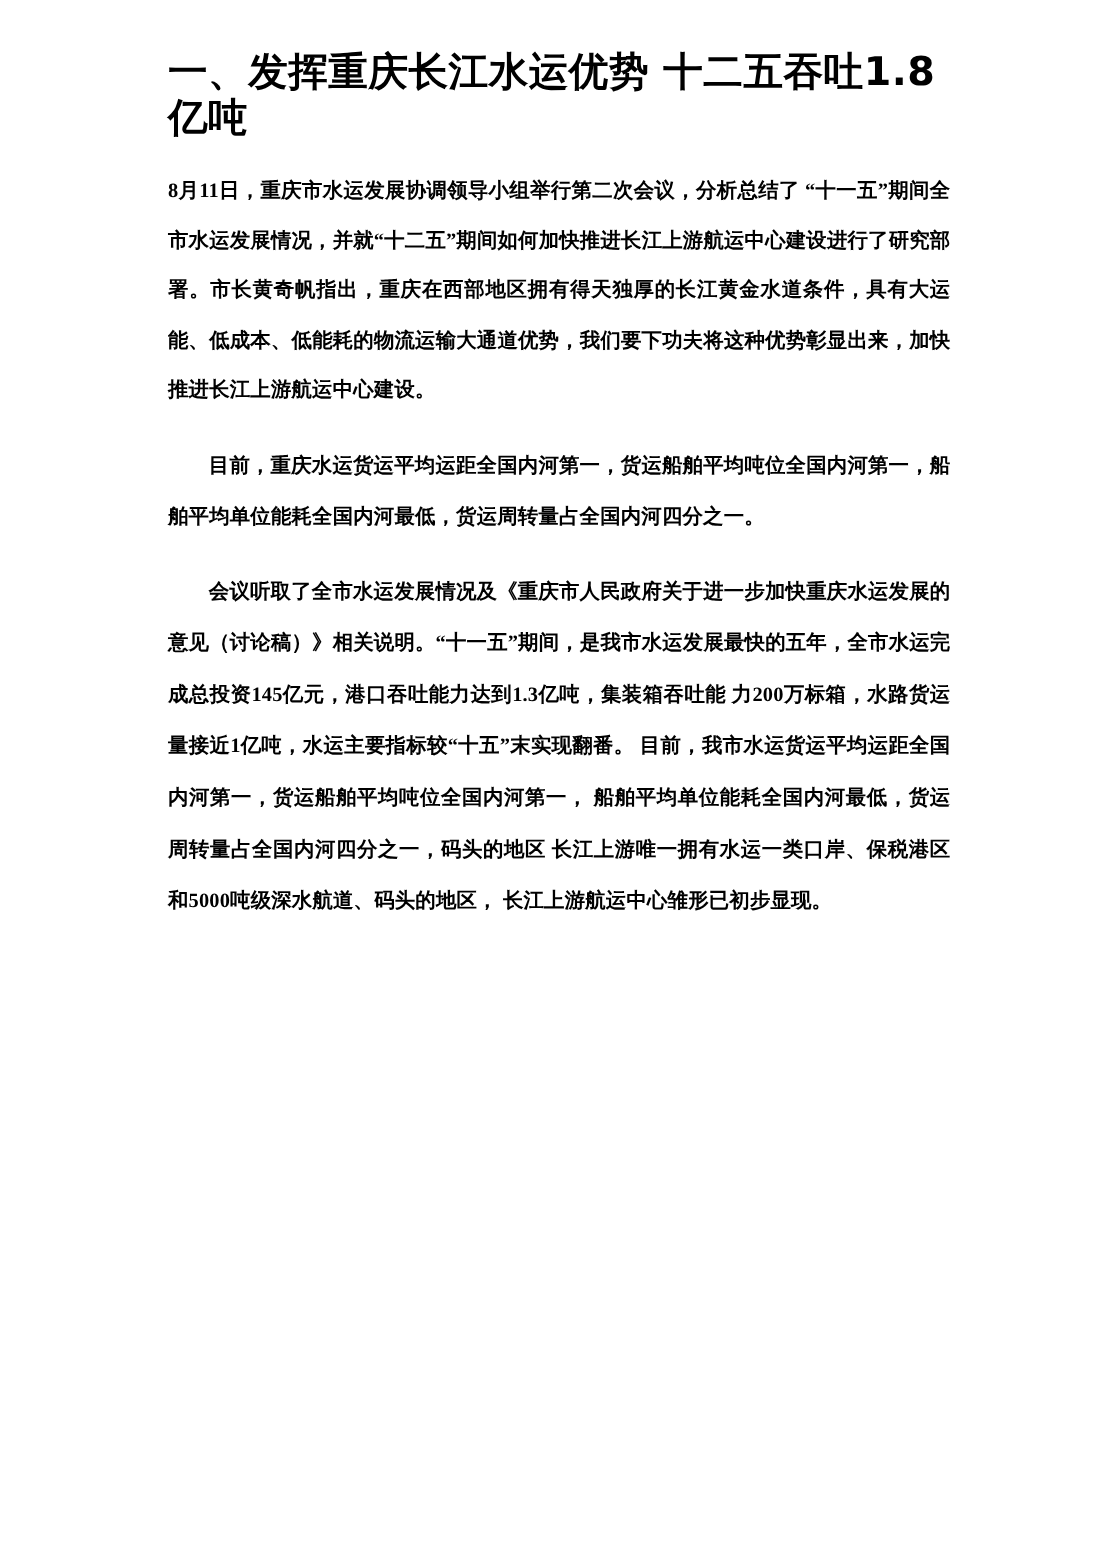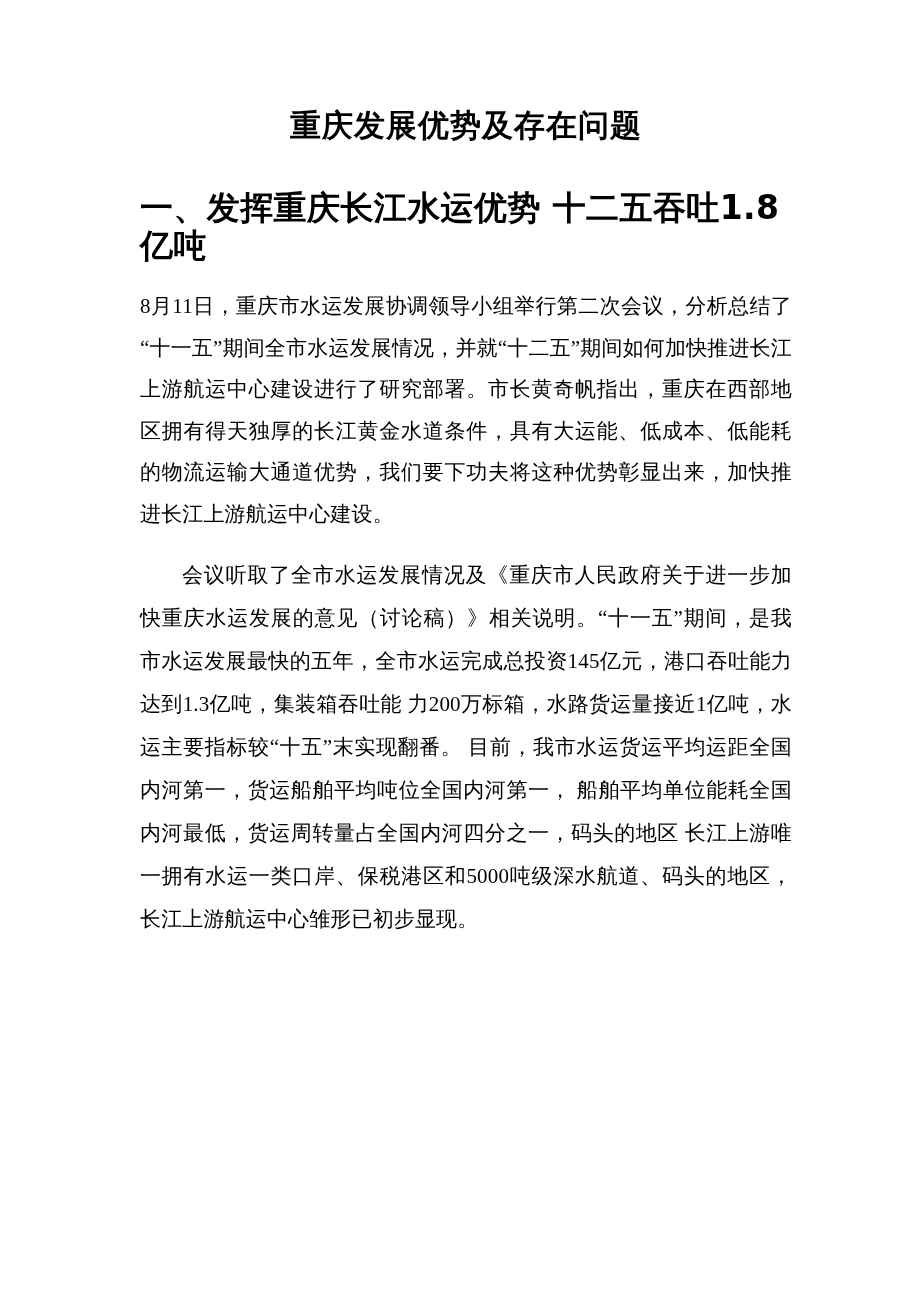--- a/index.html
+++ b/index.html
@@ -52,49 +52,50 @@
     letter-spacing: 0.4px;
     color: #000000;
   }
   .body-block {
     padding-top: 21px;
   }
   p.para {
     margin: 0 0 0 0;
     padding: 0;
     font-family: "Liberation Serif", "DejaVu Serif", serif;
-    font-size: 21px;
+    font-size: 17px;
     line-height: 41.5px;
     text-align: justify;
     text-justify: inter-ideograph;
     letter-spacing: 0.15px;
     color: #000000;
     word-break: break-all;
+    font-weight: bold;
   }
   p.para.indent {
     text-indent: 2em;
   }
   p.p1 { margin-bottom: 0px; }
   p.p2 { margin-top: 20px; line-height: 43px; }
   p.p3 { margin-top: 19px; line-height: 43px; }
   p.p4 { margin-top: 19px; line-height: 43px; }
 </style>
 </head>
 <body>
 
 <div class="page">
   <div class="content">
 
-    <h1 class="doc-title">重庆发展优势及存在问题</h1>
 
     <h2 class="doc-heading">一、发挥重庆长江水运优势 十二五吞吐1.8亿吨</h2>
 
     <div class="body-block">
 
       <p class="para p1">8月11日，重庆市水运发展协调领导小组举行第二次会议，分析总结了 “十一五”期间全市水运发展情况，并就“十二五”期间如何加快推进长江上游航运中心建设进行了研究部署。市长黄奇帆指出，重庆在西部地区拥有得天独厚的长江黄金水道条件，具有大运能、低成本、低能耗的物流运输大通道优势，我们要下功夫将这种优势彰显出来，加快推进长江上游航运中心建设。</p>
 
+      <p class="para indent p2">目前，重庆水运货运平均运距全国内河第一，货运船舶平均吨位全国内河第一，船舶平均单位能耗全国内河最低，货运周转量占全国内河四分之一。</p>
 
       <p class="para indent p3">会议听取了全市水运发展情况及《重庆市人民政府关于进一步加快重庆水运发展的意见（讨论稿）》相关说明。“十一五”期间，是我市水运发展最快的五年，全市水运完成总投资145亿元，港口吞吐能力达到1.3亿吨，集装箱吞吐能 力200万标箱，水路货运量接近1亿吨，水运主要指标较“十五”末实现翻番。 目前，我市水运货运平均运距全国内河第一，货运船舶平均吨位全国内河第一， 船舶平均单位能耗全国内河最低，货运周转量占全国内河四分之一，码头的地区 长江上游唯一拥有水运一类口岸、保税港区和5000吨级深水航道、码头的地区， 长江上游航运中心雏形已初步显现。</p>
 
 
     </div>
   </div>
 </div>
 
 </body></html>

